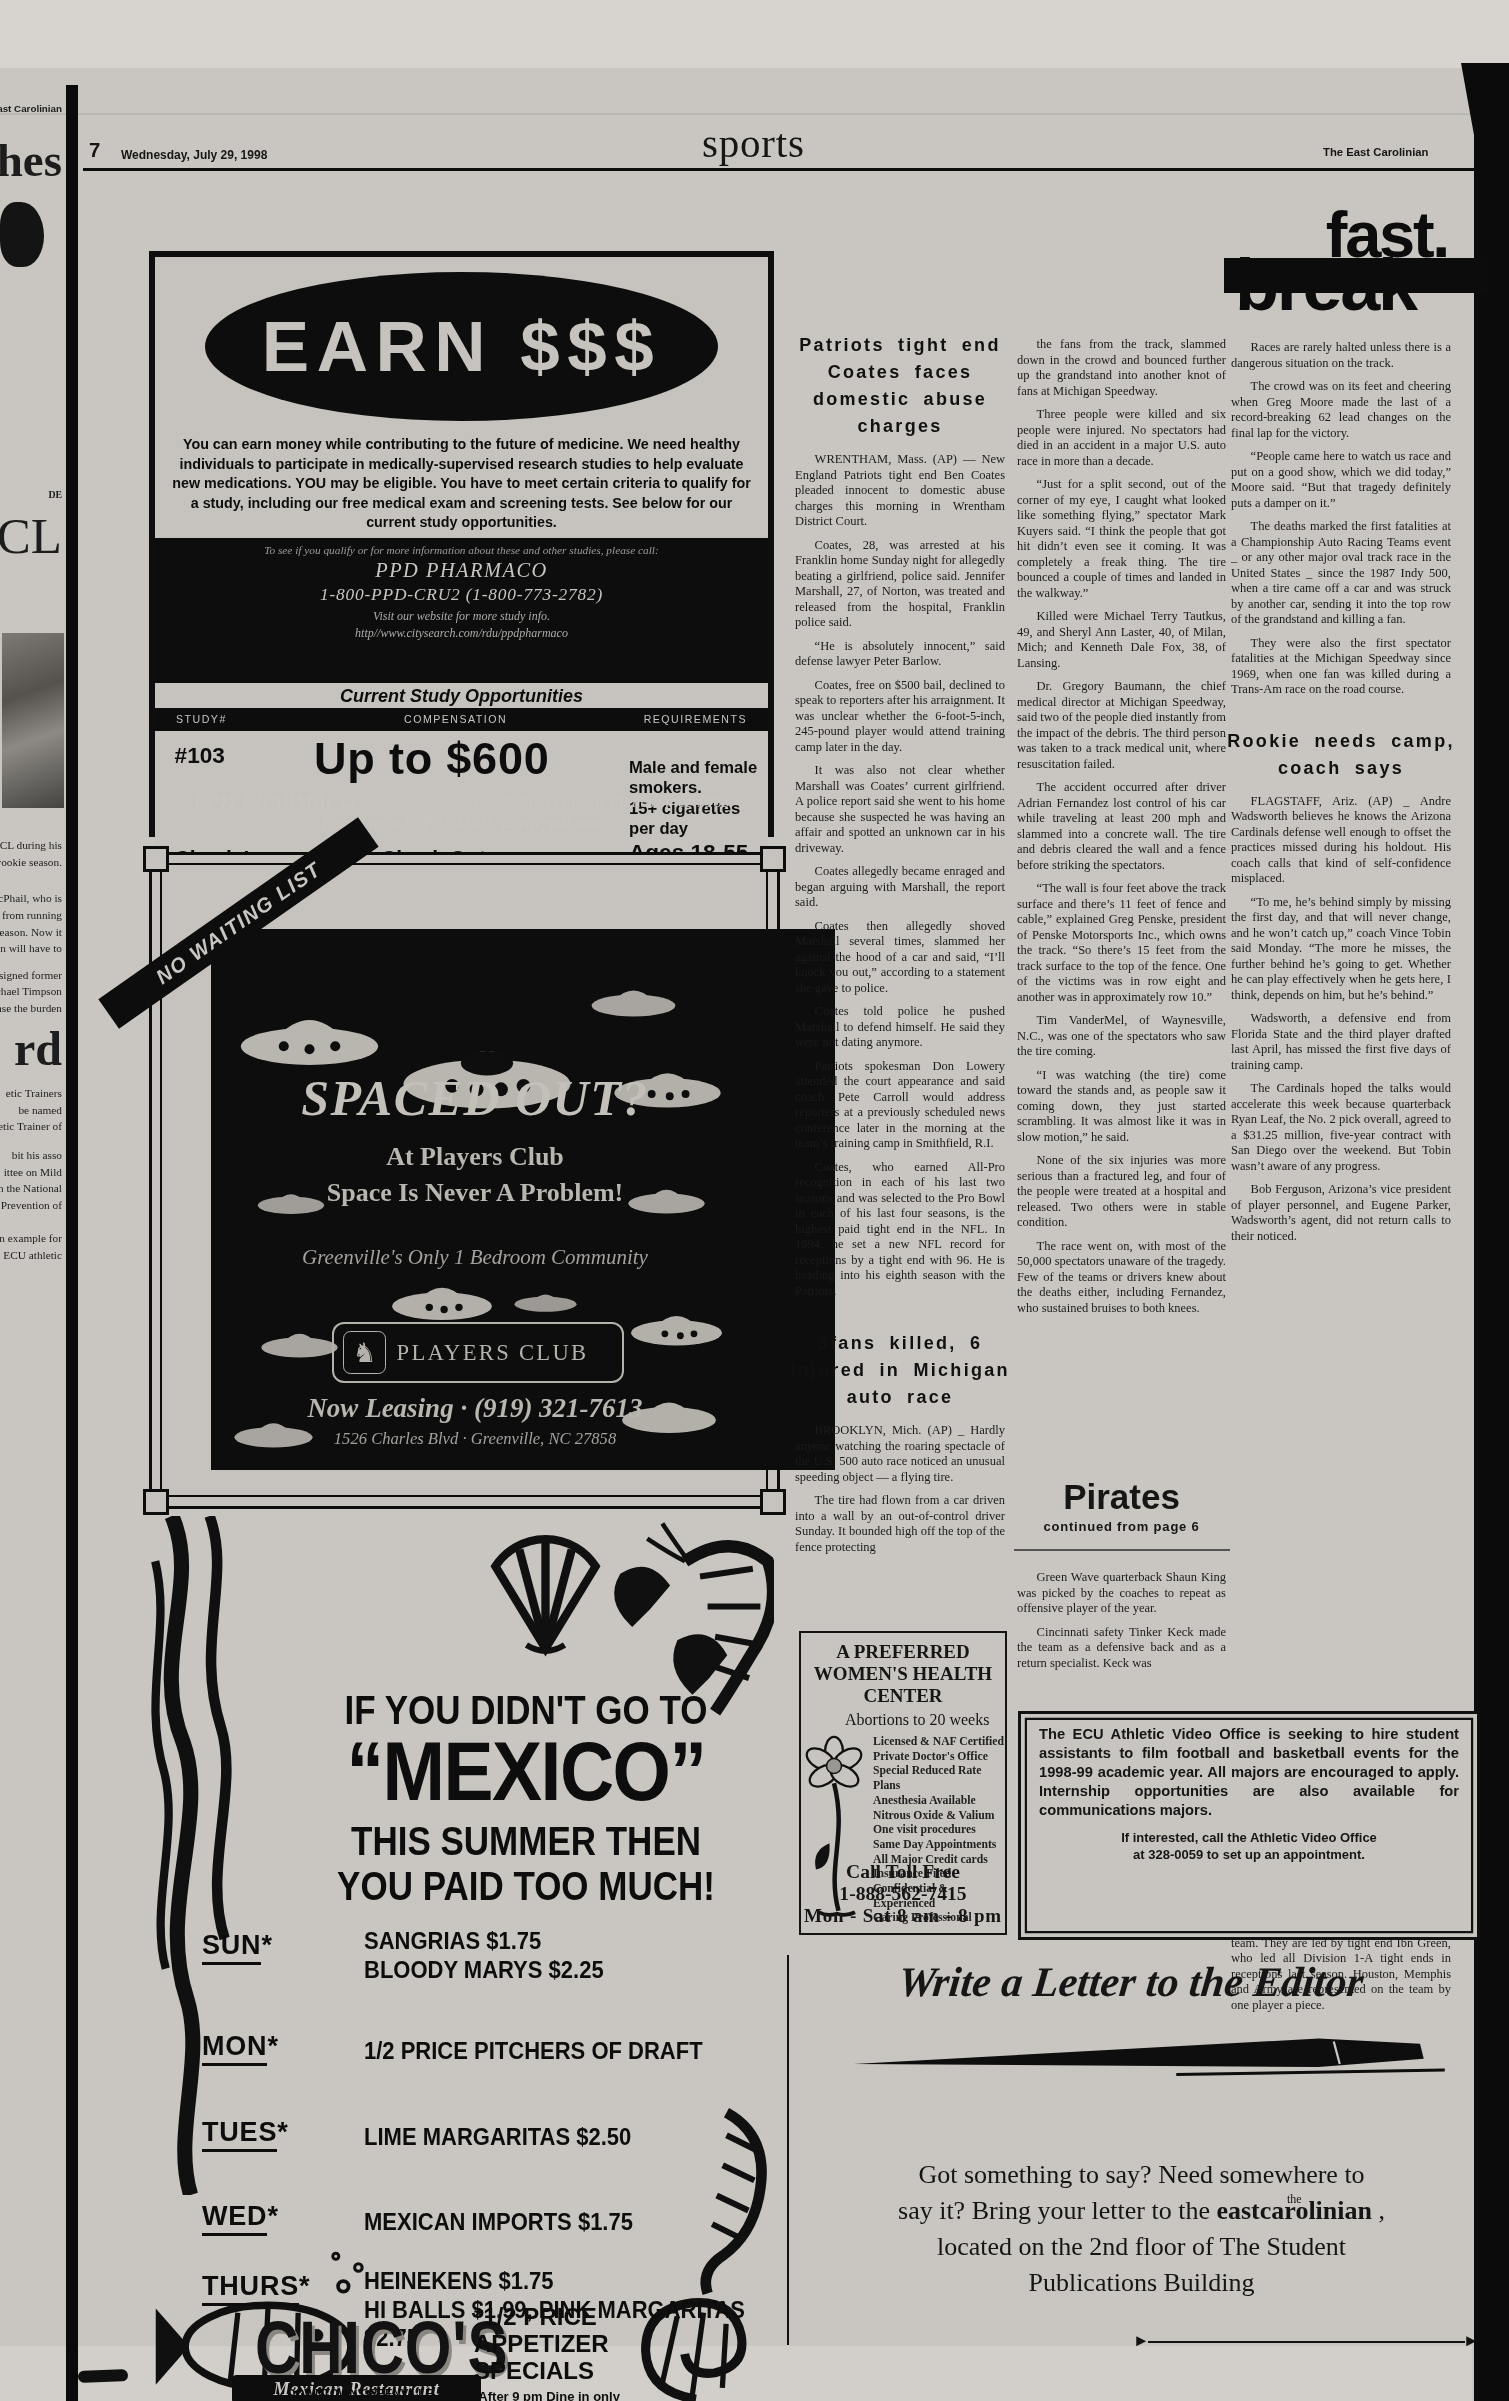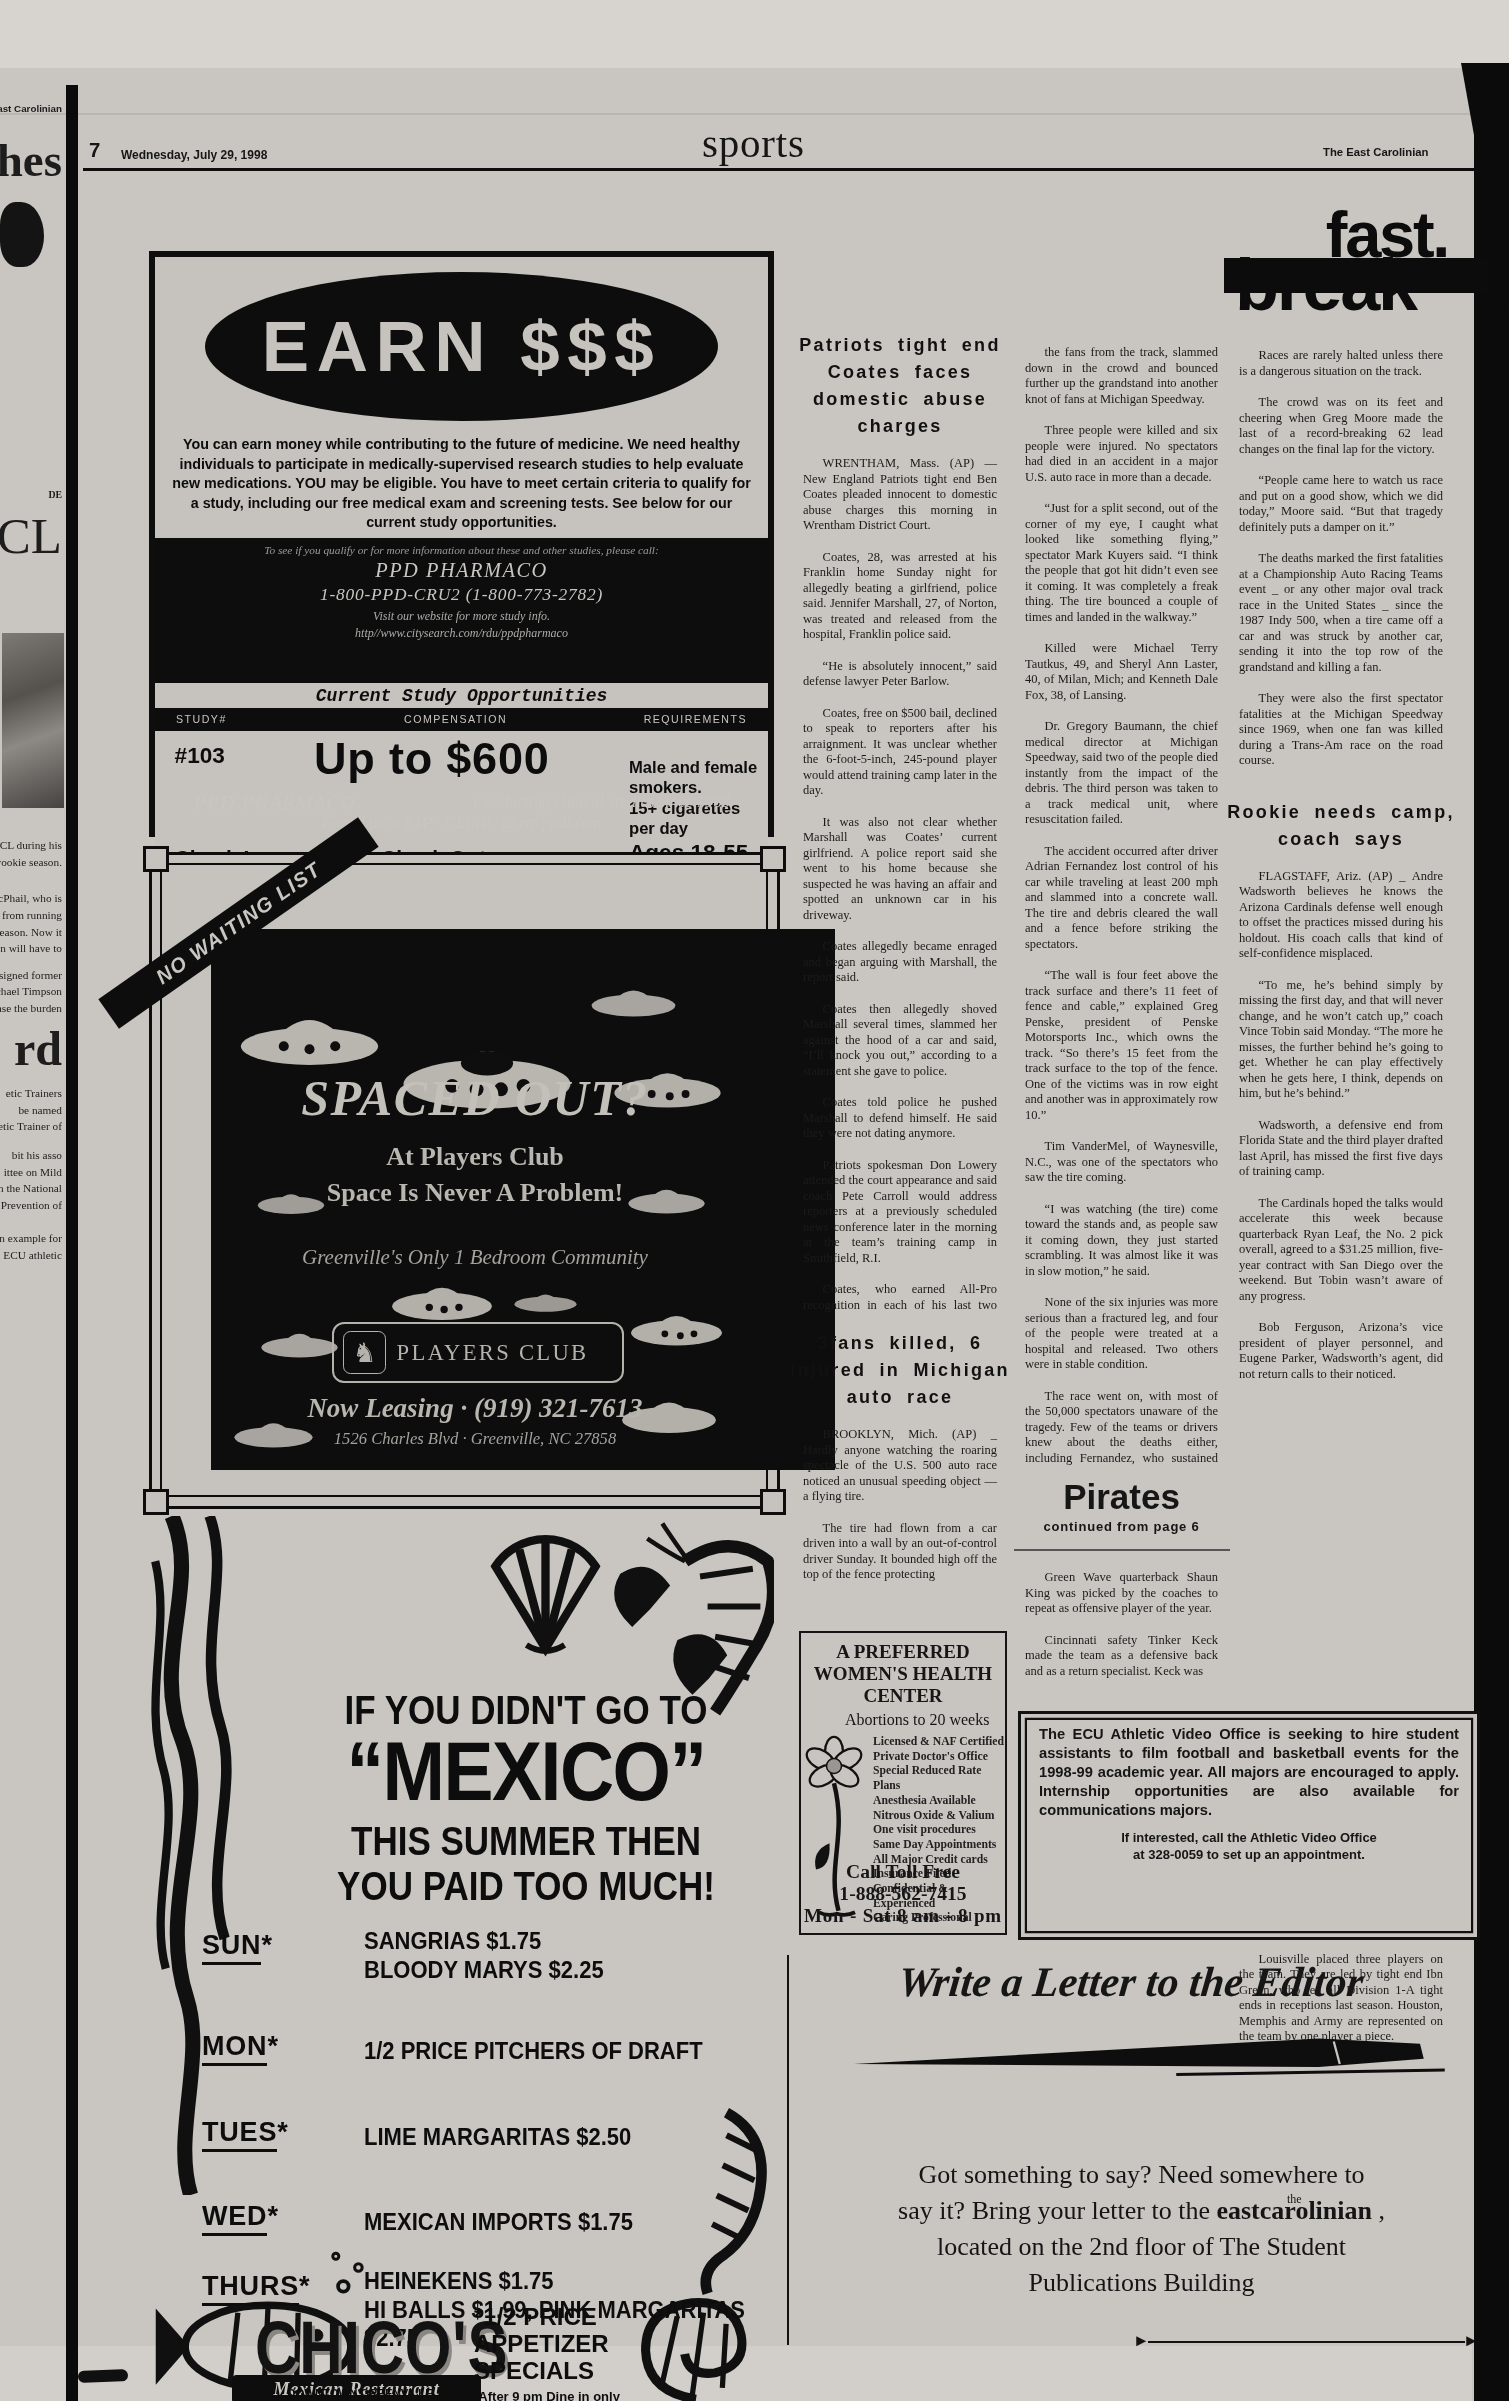--- a/index.html
+++ b/index.html
@@ -45,21 +45,21 @@
   .fb-fast{position:absolute;right:41px;top:0;font-family:"Liberation Sans",sans-serif;font-weight:bold;
            font-size:65px;line-height:65px;letter-spacing:-2.3px;color:#0c0c0c;z-index:3;}
   .fb-break{position:absolute;left:0;top:47px;font-family:"Liberation Sans",sans-serif;font-weight:bold;
             font-size:72px;line-height:72px;letter-spacing:-2.3px;color:#0c0c0c;z-index:1;}
   .fb-bar{position:absolute;left:-10.6px;top:56px;width:264px;height:35px;background:#0c0c0c;z-index:2;}
 
   
   .headline{font-family:"Liberation Sans",sans-serif;font-weight:bold;font-size:18px;line-height:27px;
             letter-spacing:2.3px;word-spacing:6px;text-align:center;color:#111;}
   .col{position:absolute;overflow:hidden;}
-  .col p{margin:16px;text-indent:19.6px;font-size:12.5px;line-height:15.5px;text-align:justify;color:#1b1b1b;}
+  .col p{margin:8px;text-indent:19.6px;font-size:12.5px;line-height:15.5px;text-align:justify;color:#1b1b1b;}
   .col .headline{margin-bottom:12px;}
   .c1{left:787px;top:332px;width:226px;height:981px;}
   .c1b{left:787px;top:1330px;width:226px;height:264px;}
   .c2{left:1009px;top:329px;width:225px;height:1136px;}
   .pirates-blk{left:1009px;top:1478px;width:225px;height:272px;text-align:center;}
   .pirates-title{font-family:"Liberation Sans",sans-serif;font-weight:bold;font-size:35px;line-height:38px;}
   .pirates-sub{font-family:"Liberation Sans",sans-serif;font-weight:bold;font-size:13px;letter-spacing:0.8px;margin-top:3px;}
   .pirates-hr{width:96%;height:1.5px;background:#555;margin:15px auto 19.6px auto;}
   .pirates-blk p{text-align:justify;}
   .c3{left:1223px;top:332px;width:236px;height:1253px;}
@@ -75,21 +75,21 @@
   .earn-body{position:absolute;left:15px;top:178px;width:583px;font-family:"Liberation Sans",sans-serif;
              font-weight:bold;font-size:14.3px;line-height:19.6px;text-align:center;color:#0d0d0d;}
   .earn-black{position:absolute;left:0px;top:281px;width:613px;height:145px;background:#0d0d0d;color:#c9c6c1;
               text-align:center;}
   .earn-call{font-size:11.3px;font-style:italic;opacity:.75;margin-top:6px;}
   .earn-ppd{font-size:20.4px;font-style:italic;letter-spacing:1.5px;margin-top:3px;}
   .earn-phone{font-size:17.4px;font-style:italic;letter-spacing:0.8px;margin-top:1.5px;}
   .earn-web1{font-size:12px;font-style:italic;opacity:.85;margin-top:4.5px;}
   .earn-web2{font-size:12px;font-style:italic;opacity:.85;margin-top:1.5px;}
   .earn-cso{position:absolute;left:0px;top:426px;width:613px;height:26px;background:#c6c3be;display:flex;align-items:center;justify-content:center;}
-  .earn-cso span{font-family:Liberation Mono, monospace;font-weight:bold;font-style:italic;font-size:18px;color:#0d0d0d;}
+  .earn-cso span{font-family:Liberation Sans, sans-serif;font-weight:bold;font-style:italic;font-size:18px;color:#0d0d0d;}
   .earn-cols{position:absolute;left:0px;top:451px;width:613px;height:22.6px;background:#0d0d0d;color:#c9c6c1;
              font-family:"Liberation Sans",sans-serif;font-size:10.6px;letter-spacing:1.5px;}
   .earn-cols .lab1{position:absolute;left:21px;top:5.3px;} .earn-cols .lab2{position:absolute;left:249px;top:5.3px;}
   .earn-cols .lab3{position:absolute;right:21px;top:5.3px;}
   .earn-main{position:absolute;left:0px;top:474px;width:613px;height:234px;background:#c6c3be;
              font-family:"Liberation Sans",sans-serif;font-weight:bold;color:#0d0d0d;}
   .em-id{position:absolute;left:19.6px;top:12px;font-size:22.6px;}
   .em-comp{position:absolute;left:159px;top:1.5px;font-size:45px;letter-spacing:0.8px;}
   .em-req{position:absolute;left:474px;top:27px;width:136px;font-size:16.6px;line-height:20.4px;}
   .em-ages{font-size:22.6px;margin-top:3px;}

